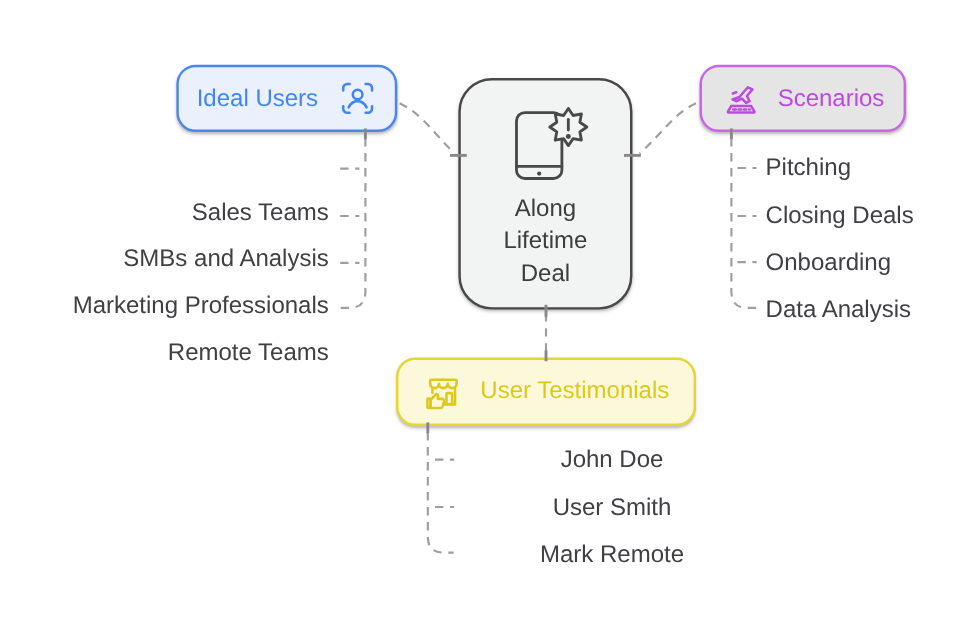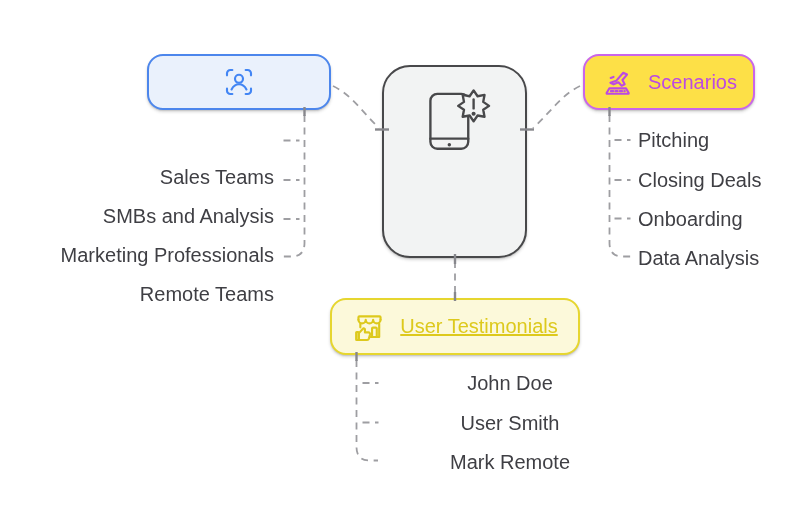--- a/index.html
+++ b/index.html
@@ -12,22 +12,22 @@
   .connectors line { stroke:#87878c; stroke-width:2.4; }
 
   .node {
     position:absolute; box-sizing:border-box; display:flex; align-items:center; justify-content:center;
     border:2px solid; border-radius:16px; z-index:3;
     box-shadow:0 2px 3px rgba(40,40,40,.18), 0 1px 1px rgba(40,40,40,.12);
   }
   .node .lbl { font-size:20px; white-space:nowrap; }
 
   #node-ideal-users   { left:147px; top:54px;  width:184px; height:56px; background:#eaf1fc; border-color:#4c86ec; color:#4285f4; gap:17px; }
-  #node-scenarios     { left:583px; top:54px;  width:172px; height:56px; background:#fde047; border-color:#ca65ea; color:#bc4ae2; gap:13px; }
-  #node-testimonials  { left:330px; top:298px; width:250px; height:57px; background:#fcf9da; border-color:#e6d62f; color:#ddc91c; gap:13px;text-decoration:underline; }
+  #node-scenarios     { left:583px; top:54px;  width:172px; height:56px; background:#e5e5e5; border-color:#ca65ea; color:#bc4ae2; gap:13px; }
+  #node-testimonials  { left:330px; top:298px; width:250px; height:57px; background:#fcf9da; border-color:#e6d62f; color:#ddc91c; gap:13px; }
 
   #node-central {
     left:382px; top:65px; width:145px; height:193px; border-radius:28px;
     background:#f2f3f3; border-color:#48484a; color:#3d3d40;
     flex-direction:column; justify-content:flex-start; padding-top:16px; gap:2px;
   }
   #node-central .central-title { text-align:center; font-size:20px; line-height:27px; color:#3d3d40; }
   #node-central .central-title span { display:block; }
 
   .item {
@@ -46,23 +46,29 @@
 
   <div class="node" id="node-central">
     <svg class="icon" width="82" height="76" viewBox="0 0 26 24" fill="none" stroke="#48484a" stroke-width="0.75" stroke-linecap="round" stroke-linejoin="round">
       <rect x="5.2" y="3.4" width="12" height="17.4" rx="2.2"></rect>
       <path d="M5.2 17.6 H17.2"></path>
       <circle cx="11.2" cy="19.5" r="0.55" fill="#48484a" stroke="none"></circle>
       <path fill="#f2f3f3" d="M18.9 2.3 L20.16 4.15 L22.36 3.74 L21.95 5.94 L23.8 7.2 L21.95 8.46 L22.36 10.66 L20.16 10.25 L18.9 12.1 L17.64 10.25 L15.44 10.66 L15.85 8.46 L14 7.2 L15.85 5.94 L15.44 3.74 L17.64 4.15 Z"></path>
       <path d="M18.9 5.2 V8.0"></path>
       <circle cx="18.9" cy="9.7" r="0.65" fill="#48484a" stroke="none"></circle>
     </svg>
+    <div class="central-title">
+      <span>Along</span>
+      <span>Lifetime</span>
+      <span>Deal</span>
+    </div>
   </div>
 
   <div class="node" id="node-ideal-users">
+    <span class="lbl">Ideal Users</span>
     <svg class="icon" width="32" height="32" viewBox="0 0 24 24" fill="none" stroke="currentColor" stroke-width="1.6" stroke-linecap="round" stroke-linejoin="round">
       <path d="M7 3 H5.5 A2.5 2.5 0 0 0 3 5.5 V7"></path>
       <path d="M17 3 h1.5 A2.5 2.5 0 0 1 21 5.5 V7"></path>
       <path d="M21 17 v1.5 a2.5 2.5 0 0 1 -2.5 2.5 H17"></path>
       <path d="M7 21 H5.5 A2.5 2.5 0 0 1 3 18.5 V17"></path>
       <circle cx="12" cy="9.6" r="3"></circle>
       <path d="M6.4 17.6 c1.3 -2.6 3.3 -3.9 5.6 -3.9 s4.3 1.3 5.6 3.9"></path>
     </svg>
   </div>
 

